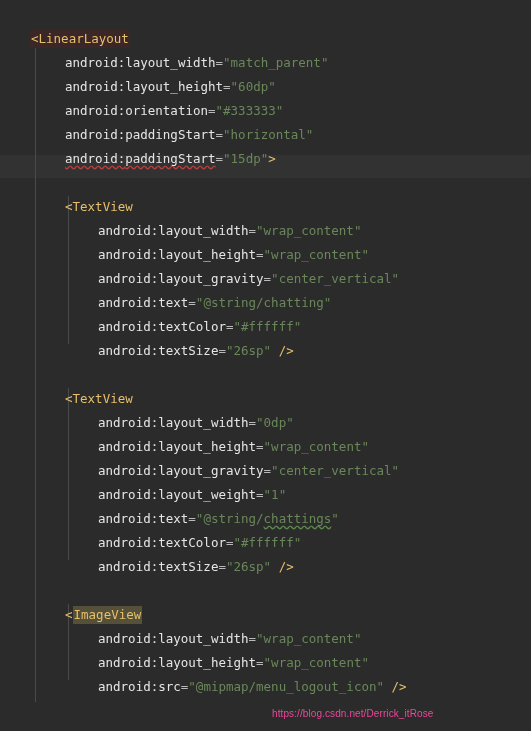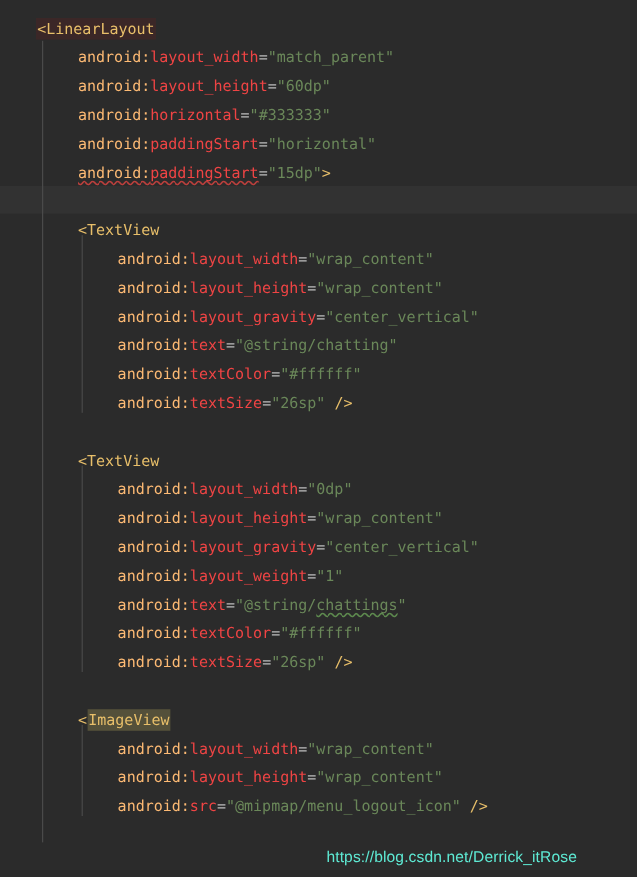--- a/index.html
+++ b/index.html
@@ -45,27 +45,28 @@
     width: 531px;
     height: 731px;
   }
 
   .line {
     position: absolute;
     left: 0;
     height: 24px;
     white-space: pre;
     color: #a9b7c6;
+    margin-top: 15px;
   }
 
   
   .tag        { color: #e8bf6a; }          
   .brkt       { color: #e8bf6a; }
-  .ns         { color: #fdba74; }          
-  .attr       { color: #ef4444; }          
+  .ns         { color: #e5e5e5; }          
+  .attr       { color: #e5e5e5; }          
   .eq         { color: #bababa; }
   .val        { color: #6a8759; }
 
   
   .hl-tag     { background: #3b2727; padding: 1px 1px 2px 1px; }
   .hl-sel     { background: #54503a; padding: 1px 1px 2px 1px; }
 
   
   .sq-err {
     text-decoration: underline wavy #bc3f3c;
@@ -73,23 +74,23 @@
     text-underline-offset: 2px;
   }
   .sq-warn {
     text-decoration: underline wavy #5d8a4e;
     text-decoration-skip-ink: none;
     text-underline-offset: 2px;
   }
 
   .watermark {
     position: absolute;
-    color: #5eead4;
+    color: #ec4899;
     font-family: "Liberation Sans", "DejaVu Sans", sans-serif;
-    font-size: 13px;
+    font-size: 10px;
     letter-spacing: 0.1px;
     white-space: pre;
   }
 </style>
 </head>
 <body>
 
 <div id="editor">
 
   <div class="current-line" style="top:155px;"></div>
@@ -100,21 +101,21 @@
   <div class="indent-guide" style="left:68px; top:604px; height:76px;"></div>
 
   <div class="code-layer">
 
     <div class="line" style="top:12px; left:30px;"><span class="tag hl-tag">&lt;LinearLayout</span></div>
 
     <div class="line" style="top:36px; left:65px;"><span class="ns">android:</span><span class="attr">layout_width</span><span class="eq">=</span><span class="val">"match_parent"</span></div>
 
     <div class="line" style="top:60px; left:65px;"><span class="ns">android:</span><span class="attr">layout_height</span><span class="eq">=</span><span class="val">"60dp"</span></div>
 
-    <div class="line" style="top:84px; left:65px;"><span class="ns">android:</span><span class="attr">horizontal</span><span class="eq">=</span><span class="val">"#333333"</span></div>
+    <div class="line" style="top:84px; left:65px;"><span class="ns">android:</span><span class="attr">orientation</span><span class="eq">=</span><span class="val">"#333333"</span></div>
 
     <div class="line" style="top:108px; left:65px;"><span class="ns">android:</span><span class="attr">paddingStart</span><span class="eq">=</span><span class="val">"horizontal"</span></div>
 
     <div class="line" style="top:132px; left:65px;"><span class="ns sq-err">android:</span><span class="attr sq-err">paddingStart</span><span class="eq">=</span><span class="val">"15dp"</span><span class="brkt">&gt;</span></div>
 
     <div class="line" style="top:180px; left:65px;"><span class="tag">&lt;TextView</span></div>
 
     <div class="line" style="top:204px; left:98px;"><span class="ns">android:</span><span class="attr">layout_width</span><span class="eq">=</span><span class="val">"wrap_content"</span></div>
 
     <div class="line" style="top:228px; left:98px;"><span class="ns">android:</span><span class="attr">layout_height</span><span class="eq">=</span><span class="val">"wrap_content"</span></div>

